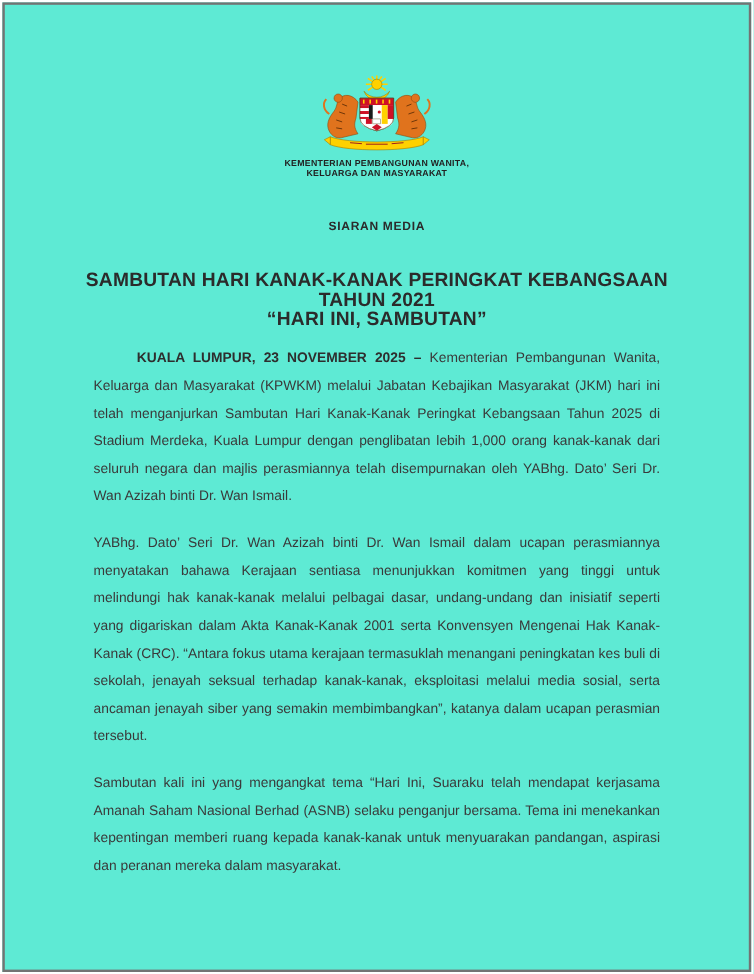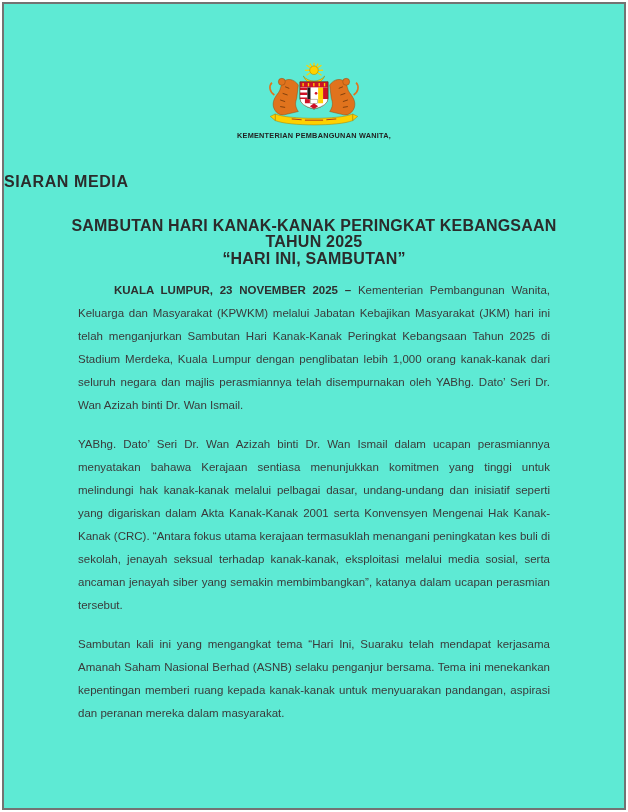--- a/index.html
+++ b/index.html
@@ -10,22 +10,22 @@
   .page{
     position:absolute;top:2px;left:2px;width:620px;height:804px;
     border:2px solid #737373;background:#5eead4;overflow:hidden;
   }
   .crest-wrap{margin-top:58px;text-align:center;line-height:0;}
   .ministry-name{
     margin-top:4px;text-align:center;font-weight:bold;
     font-size:7.3px;line-height:8.6px;letter-spacing:0.25px;color:#222222;
   }
   .doc-type{
-    margin-top:32px;text-align:left;font-weight:bold;
-    font-size:16px;line-height:17px;letter-spacing:0.6px;color:#2b2b2b;
+    margin-top:32px;text-align:center;font-weight:bold;
+    font-size:10px;line-height:17px;letter-spacing:0.6px;color:#2b2b2b;
   }
   .title-block{
     margin-top:28px;text-align:center;font-weight:bold;
     font-size:16px;line-height:16.5px;letter-spacing:0.2px;color:#2b2b2b;
   }
   .content{margin:12px 74px 0 74px;}
   .content p{
     font-size:11.5px;line-height:23px;text-align:justify;
     color:#3a3a3a;margin:0 0 16px 0;
   }
@@ -110,28 +110,29 @@
       <path d="M18,63 L12,66 L18,71 Z" fill="#FFD100" stroke="#A67C00" stroke-width="0.6"></path>
       <path d="M112,63 L118,66 L112,71 Z" fill="#FFD100" stroke="#A67C00" stroke-width="0.6"></path>
       <g stroke="#9b1c1c" stroke-width="1">
         <line x1="38" y1="69" x2="50" y2="70"></line>
           <line x1="54" y1="70.5" x2="76" y2="70.5"></line>
         <line x1="80" y1="70" x2="92" y2="69"></line>
       </g>
     </svg>
     <div class="ministry-name">
       <div>KEMENTERIAN PEMBANGUNAN WANITA,</div>
+      <div>KELUARGA DAN MASYARAKAT</div>
     </div>
   </div>
 
   <div class="doc-type">SIARAN MEDIA</div>
 
   <div class="title-block">
     <div>SAMBUTAN HARI KANAK-KANAK PERINGKAT KEBANGSAAN</div>
-    <div>TAHUN 2025</div>
+    <div>TAHUN 2021</div>
     <div>“HARI INI, SAMBUTAN”</div>
   </div>
 
   <div class="content">
     <p><span class="lead">KUALA LUMPUR, 23 NOVEMBER 2025 –</span><span> Kementerian Pembangunan Wanita, Keluarga dan Masyarakat (KPWKM) melalui Jabatan Kebajikan Masyarakat (JKM) hari ini telah menganjurkan Sambutan Hari Kanak-Kanak Peringkat Kebangsaan Tahun 2025 di Stadium Merdeka, Kuala Lumpur dengan penglibatan lebih 1,000 orang kanak-kanak dari seluruh negara dan majlis perasmiannya telah disempurnakan oleh YABhg. Dato’ Seri Dr. Wan Azizah binti Dr. Wan Ismail.</span></p>
     <p>YABhg. Dato’ Seri Dr. Wan Azizah binti Dr. Wan Ismail dalam ucapan perasmiannya menyatakan bahawa Kerajaan sentiasa menunjukkan komitmen yang tinggi untuk melindungi hak kanak-kanak melalui pelbagai dasar, undang-undang dan inisiatif seperti yang digariskan dalam Akta Kanak-Kanak 2001 serta Konvensyen Mengenai Hak Kanak-Kanak (CRC). “Antara fokus utama kerajaan termasuklah menangani peningkatan kes buli di sekolah, jenayah seksual terhadap kanak-kanak, eksploitasi melalui media sosial, serta ancaman jenayah siber yang semakin membimbangkan”, katanya dalam ucapan perasmian tersebut.</p>
     <p>Sambutan kali ini yang mengangkat tema “Hari Ini, Suaraku telah mendapat kerjasama Amanah Saham Nasional Berhad (ASNB) selaku penganjur bersama. Tema ini menekankan kepentingan memberi ruang kepada kanak-kanak untuk menyuarakan pandangan, aspirasi dan peranan mereka dalam masyarakat.</p>
   </div>
 
 </div>

